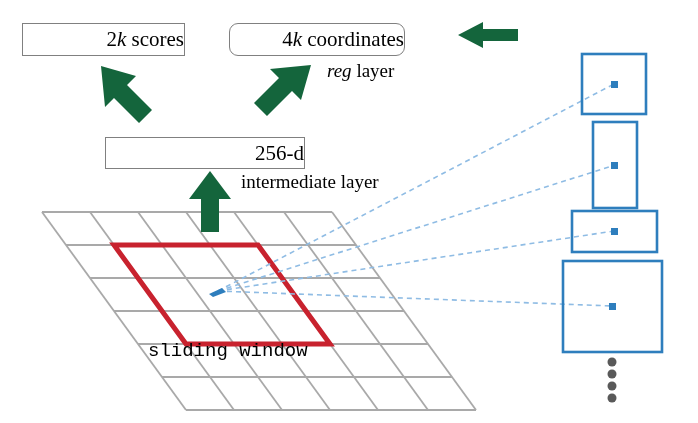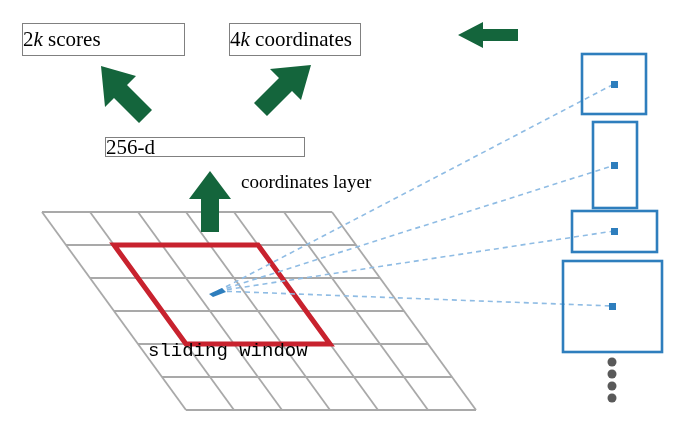--- a/index.html
+++ b/index.html
@@ -23,39 +23,39 @@
     width: 698px;
     height: 423px;
   }
   .node-box {
     position: absolute;
     box-sizing: border-box;
     border: 1.5px solid #808080;
     background: #ffffff;
     display: flex;
     align-items: center;
-    justify-content: flex-start;
+    justify-content: flex-end;
     font-family: "Liberation Serif", "DejaVu Serif", serif;
     color: #000000;
     white-space: nowrap;
   }
   .label {
     position: absolute;
     white-space: nowrap;
     font-family: "Liberation Serif", "DejaVu Serif", serif;
     color: #000000;
   }
   .label i, .node-box i {
     font-style: italic;
   }
 
   
   #box-cls      { left: 22px;  top: 23px;  width: 163px; height: 33px; font-size: 21px; }
-  #box-reg      { left: 229px; top: 23px;  width: 132px; height: 33px; font-size: 21px; }
-  #box-interm   { left: 105px; top: 137px; width: 200px; height: 20px; font-size: 21px; }
+  #box-reg      { left: 229px; top: 23px;  width: 176px; height: 33px; font-size: 21px; border-radius: 9px; }
+  #box-interm   { left: 105px; top: 137px; width: 200px; height: 32px; font-size: 21px; }
 
   #label-cls    { left: 18px;  top: 60px;  font-size: 19px; }
   #label-reg    { left: 327px; top: 60px;  font-size: 19px; }
   #label-anchor { left: 549px; top: 14px;  font-size: 19px; }
   #label-interm { left: 241px; top: 171px; font-size: 19px; }
   #label-slide  { left: 148px; top: 340px; font-size: 19px; font-family: Liberation Mono, monospace; }
   #label-conv   { left: 302px; top: 384px; font-size: 19px; }
 </style>
 </head>
 <body>
@@ -129,20 +129,21 @@
 
   <div class="node-box" id="box-reg">
     <span><span>4</span><i>k</i><span> coordinates</span></span>
   </div>
 
   <div class="node-box" id="box-interm">
     <span>256-d</span>
   </div>
 
 
+  <div class="label" id="label-reg"><i>reg</i><span> layer</span></div>
 
 
-  <div class="label" id="label-interm">coordinates layer</div>
+  <div class="label" id="label-interm">intermediate layer</div>
 
   <div class="label" id="label-slide">sliding window</div>
 
 
 </div>
 
 </body></html>

